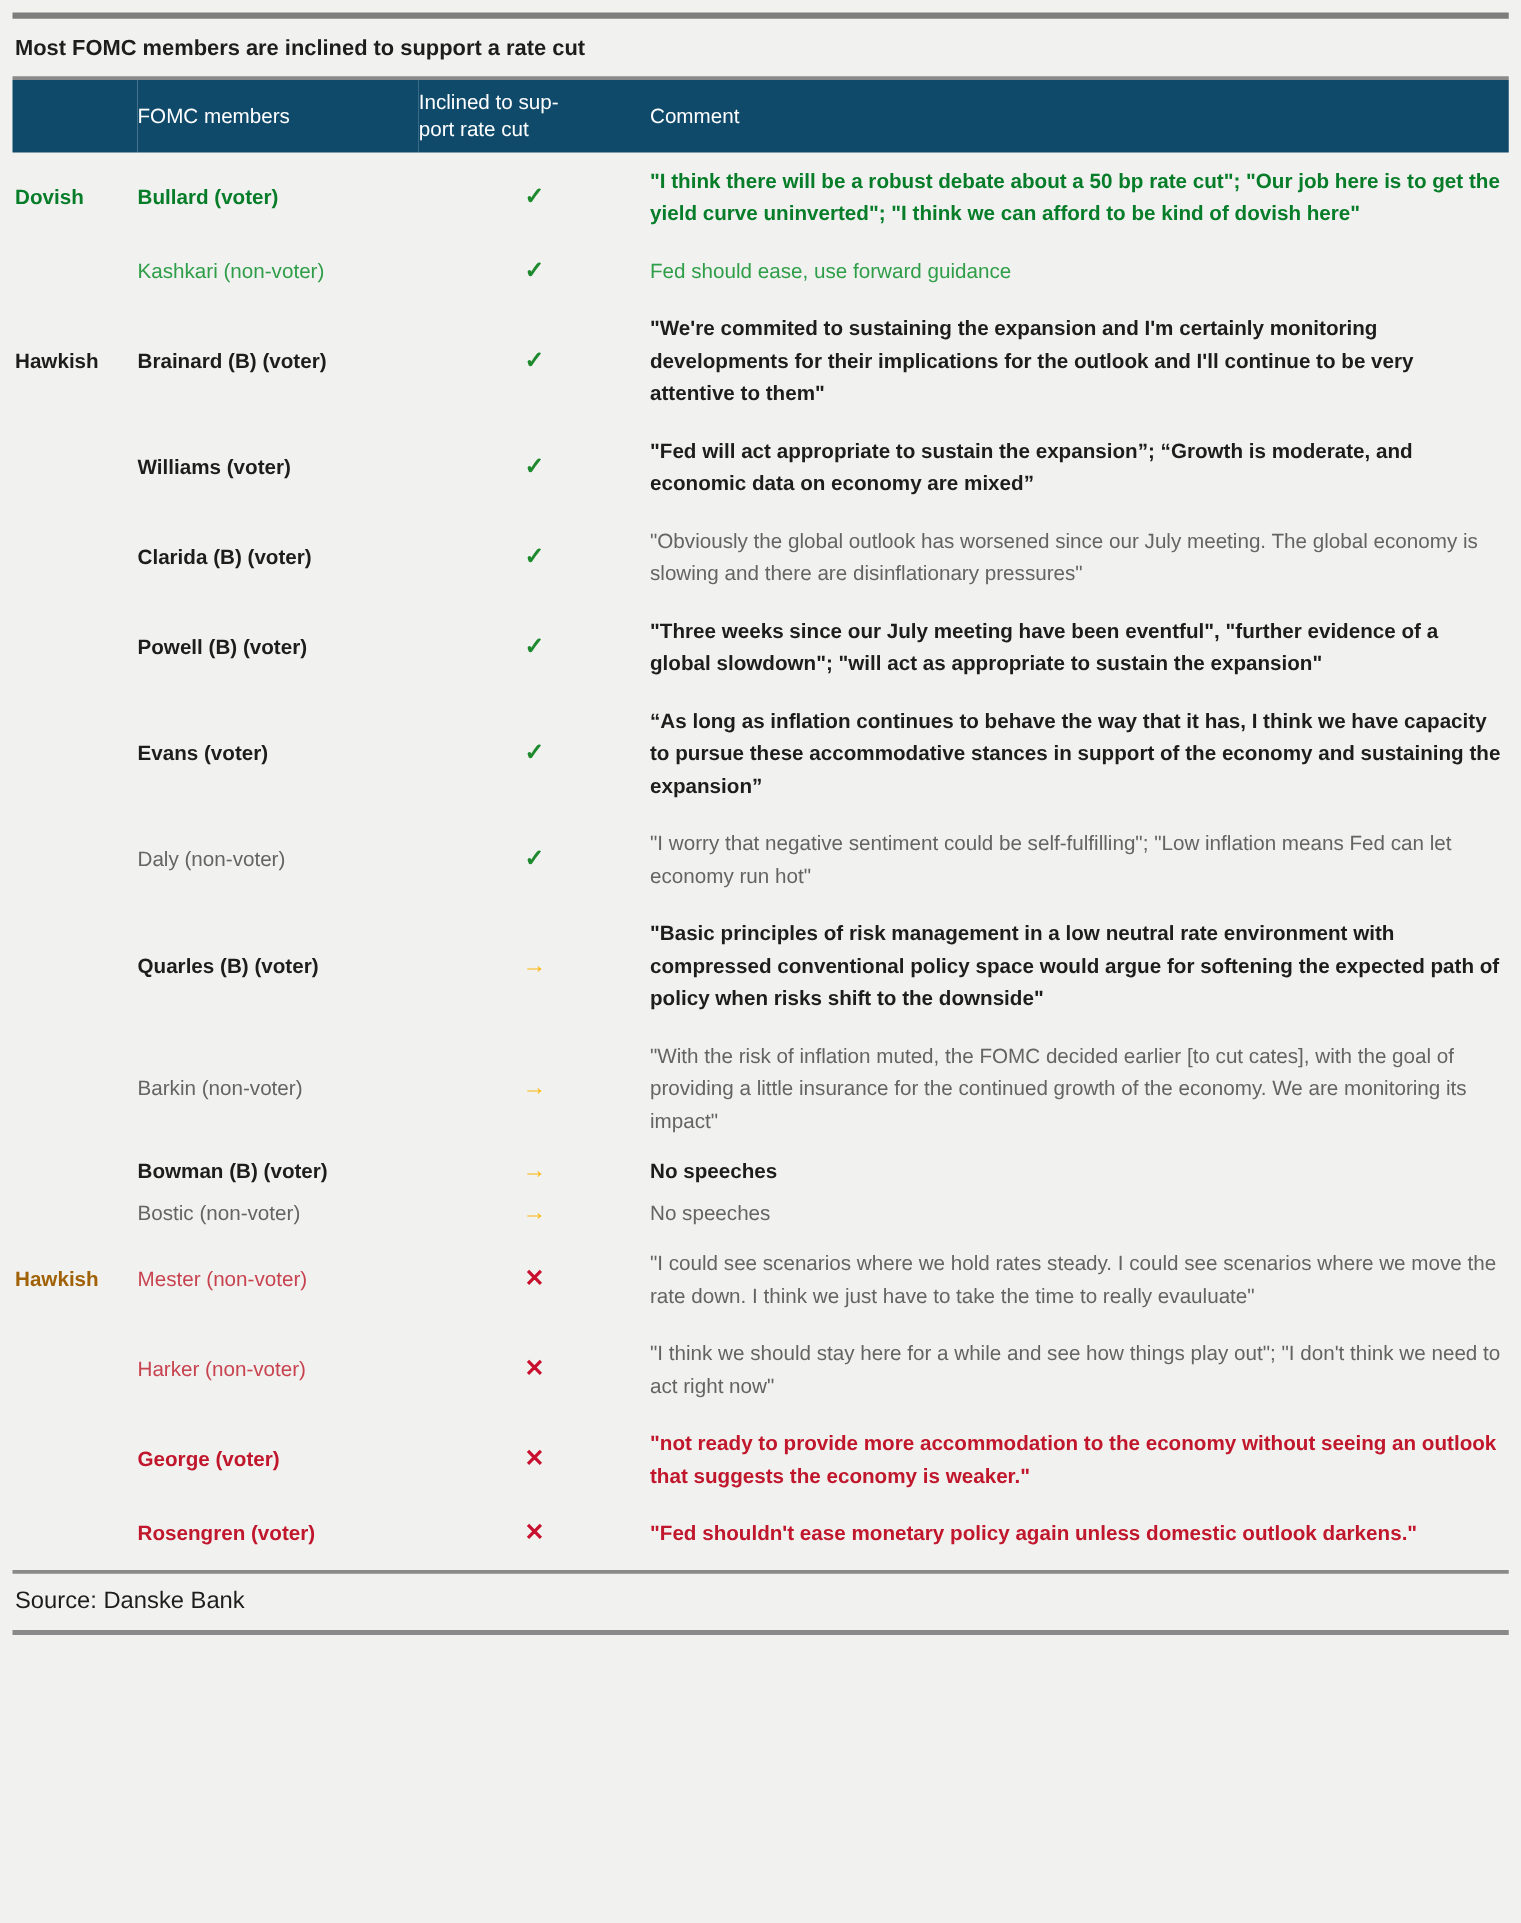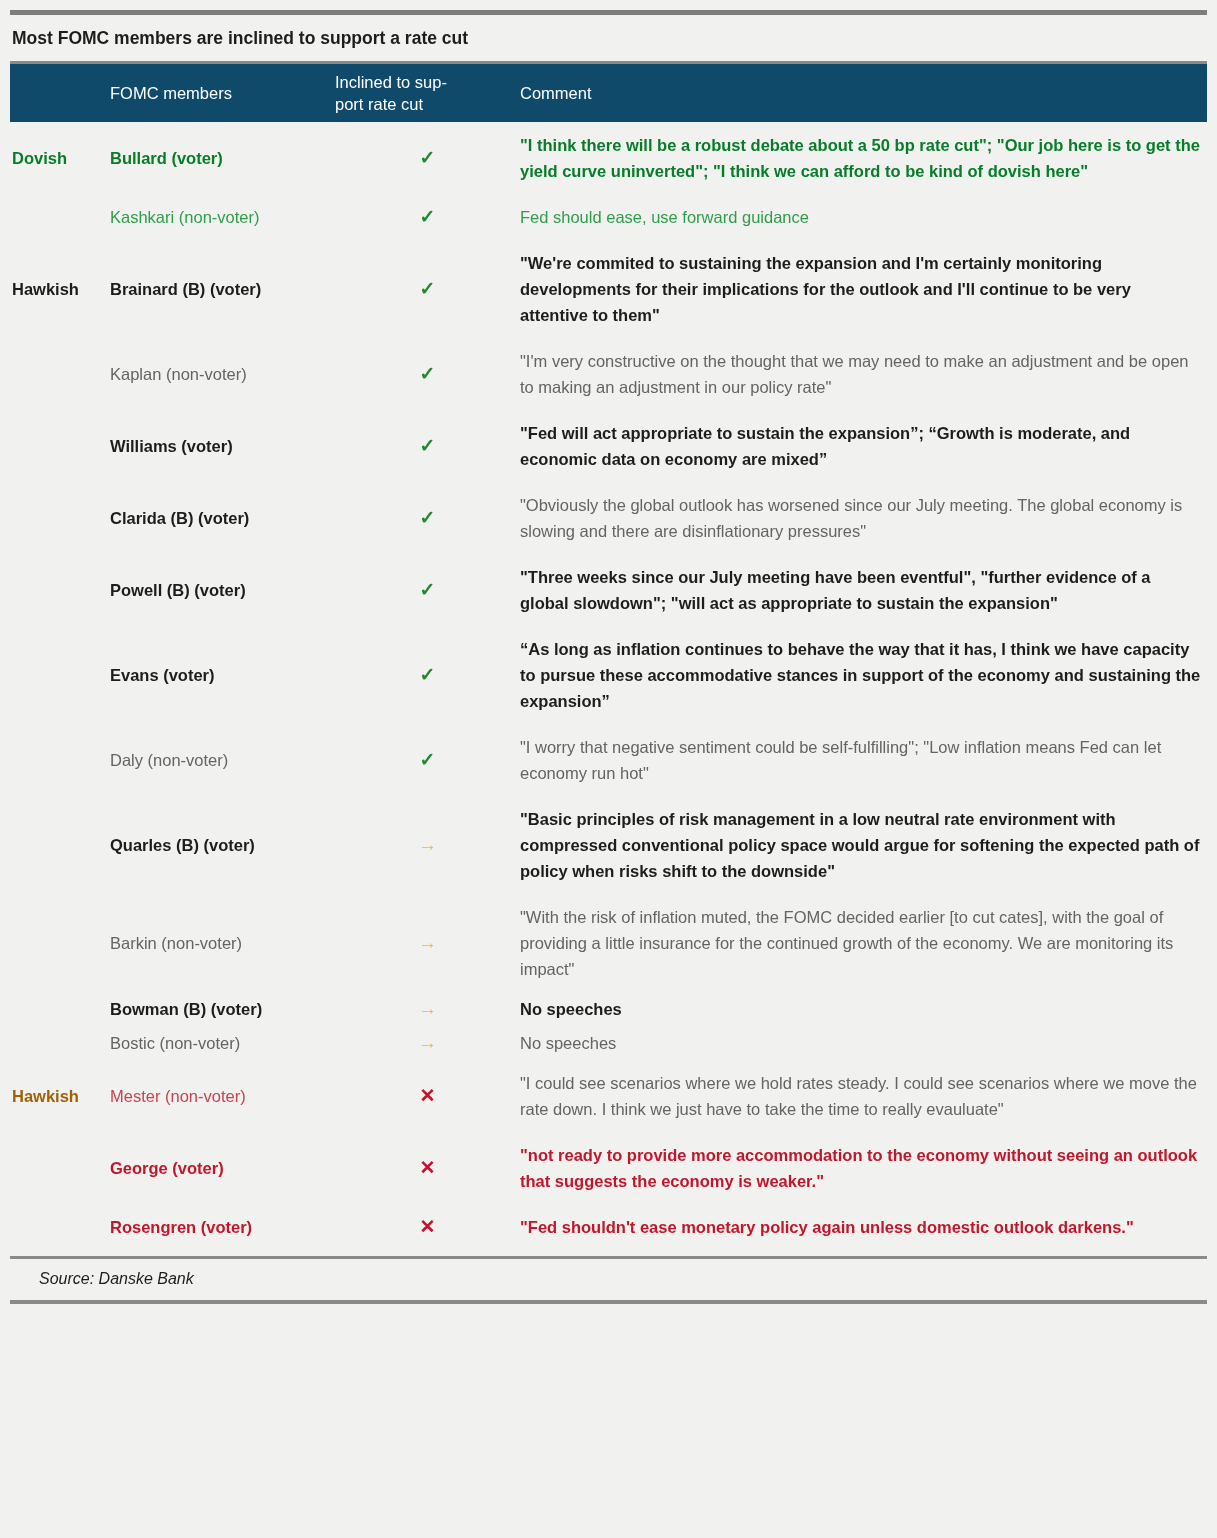--- a/index.html
+++ b/index.html
@@ -61,24 +61,22 @@
   .t-green{color:#2f9e49;}
   .t-dark-bold{color:#1d1d1b;font-weight:700;}
   .t-gray{color:#646464;}
   .t-darkred-bold{color:#a16207;font-weight:700;}
   .t-red{color:#c84350;}
   .t-red-bold{color:#c0172c;font-weight:700;}
   td.col-comment{padding-right:6px;}
   .source-rule-top{height:3px;background:#8a8a8a;margin-top:6px;}
   .source-band{
     padding:11px 2px 12px 2px;
-    font-size:16px;
-    font-style:italic;
+    font-size:19px;
     color:#1d1d1b;
-    margin-left:27px;
   }
   .bottom-bar{height:4px;background:#8a8a8a;}
 </style>
 </head>
 <body>
 
 <div class="page">
   <div class="top-bar"></div>
   <div class="title">Most FOMC members are inclined to support a rate cut</div>
   <div class="title-rule"></div>
@@ -110,26 +108,20 @@
     <td class="col-comment"><span class="comment t-green">Fed should ease, use forward guidance</span></td>
   </tr>
 
   <tr>
     <td class="col-group"><span class="group-label t-dark-bold">Hawkish</span></td>
     <td class="col-name"><span class="member-name t-dark-bold">Brainard (B) (voter)</span></td>
     <td class="col-mark"><span class="mark mark-check">✓</span></td>
     <td class="col-comment"><span class="comment t-dark-bold">"We're commited to sustaining the expansion and I'm certainly monitoring developments for their implications for the outlook and I'll continue to be very attentive to them"</span></td>
   </tr>
 
-  <tr>
-    <td class="col-group"><span class="group-label"></span></td>
-    <td class="col-name"><span class="member-name t-gray">Kaplan (non-voter)</span></td>
-    <td class="col-mark"><span class="mark mark-check">✓</span></td>
-    <td class="col-comment"><span class="comment t-gray">"I'm very constructive on the thought that we may need to make an adjustment and be open to making an adjustment in our policy rate"</span></td>
-  </tr>
 
   <tr>
     <td class="col-group"><span class="group-label"></span></td>
     <td class="col-name"><span class="member-name t-dark-bold">Williams (voter)</span></td>
     <td class="col-mark"><span class="mark mark-check">✓</span></td>
     <td class="col-comment"><span class="comment t-dark-bold">"Fed will act appropriate to sustain the expansion”; “Growth is moderate, and economic data on economy are mixed”</span></td>
   </tr>
 
   <tr>
     <td class="col-group"><span class="group-label"></span></td>
@@ -187,20 +179,26 @@
     <td class="col-comment"><span class="comment t-gray">No speeches</span></td>
   </tr>
 
   <tr>
     <td class="col-group"><span class="group-label t-darkred-bold">Hawkish</span></td>
     <td class="col-name"><span class="member-name t-red">Mester (non-voter)</span></td>
     <td class="col-mark"><span class="mark mark-cross">✕</span></td>
     <td class="col-comment"><span class="comment t-gray">"I could see scenarios where we hold rates steady. I could see scenarios where we move the rate down. I think we just have to take the time to really evauluate"</span></td>
   </tr>
 
+  <tr>
+    <td class="col-group"><span class="group-label"></span></td>
+    <td class="col-name"><span class="member-name t-red">Harker (non-voter)</span></td>
+    <td class="col-mark"><span class="mark mark-cross">✕</span></td>
+    <td class="col-comment"><span class="comment t-gray">"I think we should stay here for a while and see how things play out"; "I don't think we need to act right now"</span></td>
+  </tr>
 
   <tr>
     <td class="col-group"><span class="group-label"></span></td>
     <td class="col-name"><span class="member-name t-red-bold">George (voter)</span></td>
     <td class="col-mark"><span class="mark mark-cross">✕</span></td>
     <td class="col-comment"><span class="comment t-red-bold">"not ready to provide more accommodation to the economy without seeing an outlook that suggests the economy is weaker."</span></td>
   </tr>
 
   <tr>
     <td class="col-group"><span class="group-label"></span></td>

